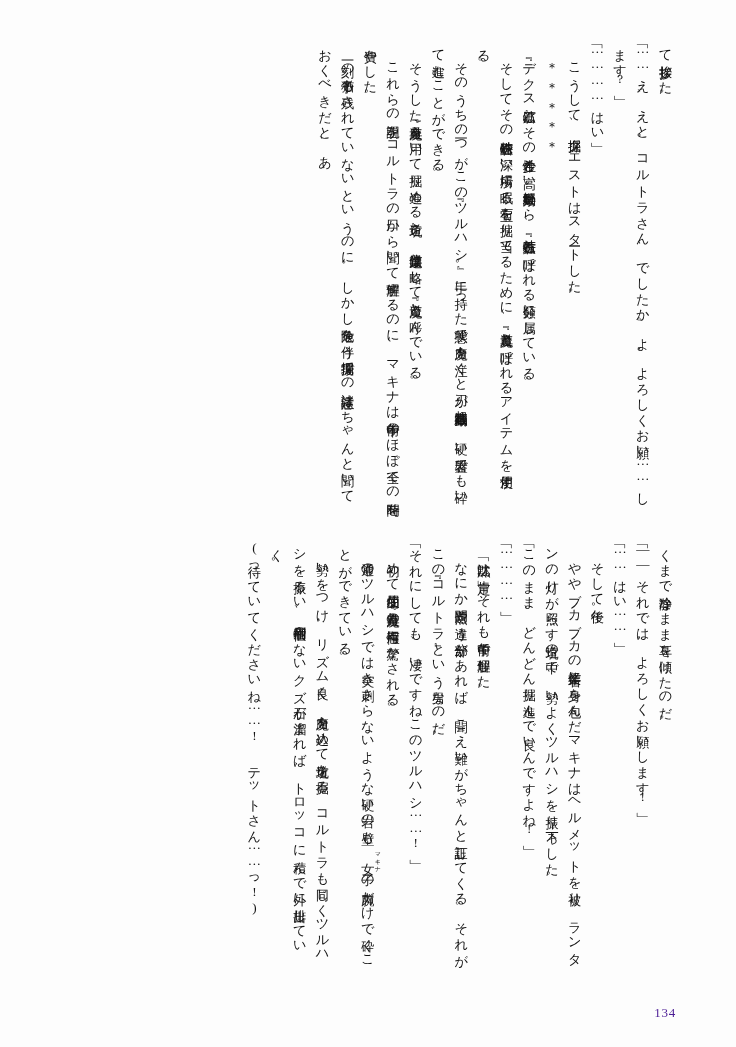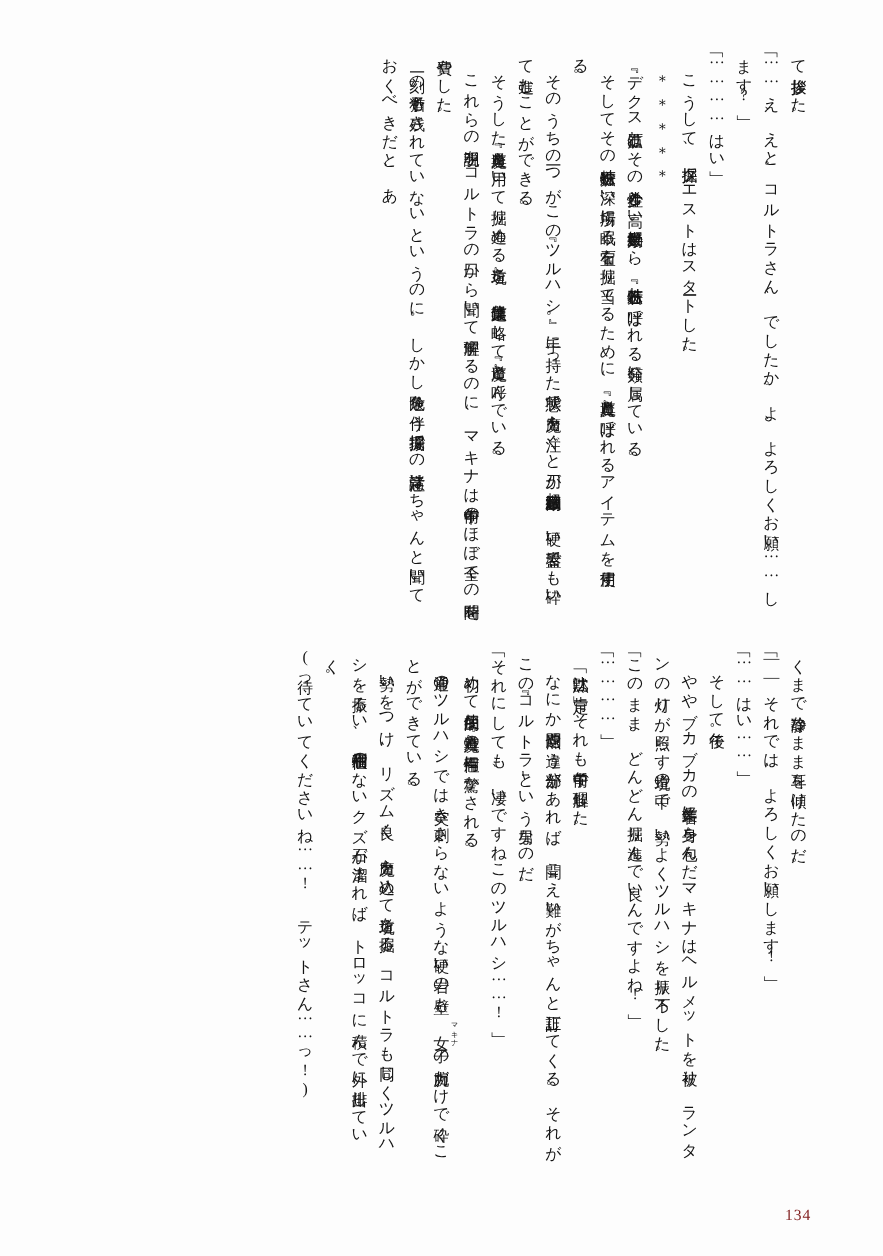--- a/index.html
+++ b/index.html
@@ -76,21 +76,21 @@
     font-size: 0.45em;
     letter-spacing: 0.02em;
   }
 
   .page-number {
     position: absolute;
     right: 60px;
     bottom: 26px;
     font-size: 13px;
     letter-spacing: 0.06em;
-    color: #7f1d1d;
+    color: #4c1d95;
     font-family: "Liberation Serif", "DejaVu Serif", serif;
   }
 </style>
 </head>
 <body>
 
 <div class="page">
 
   <div class="vtext" id="block-upper">
     <p class="noindent">て挨拶した。</p>

